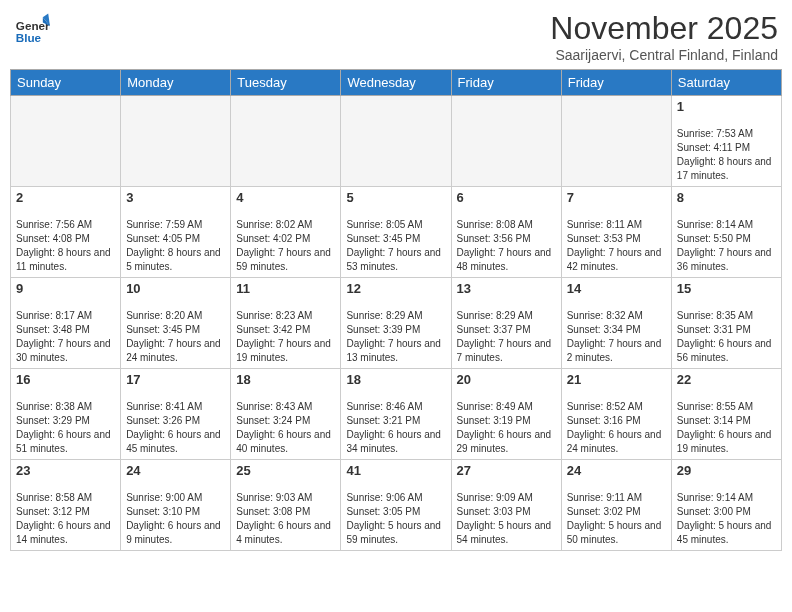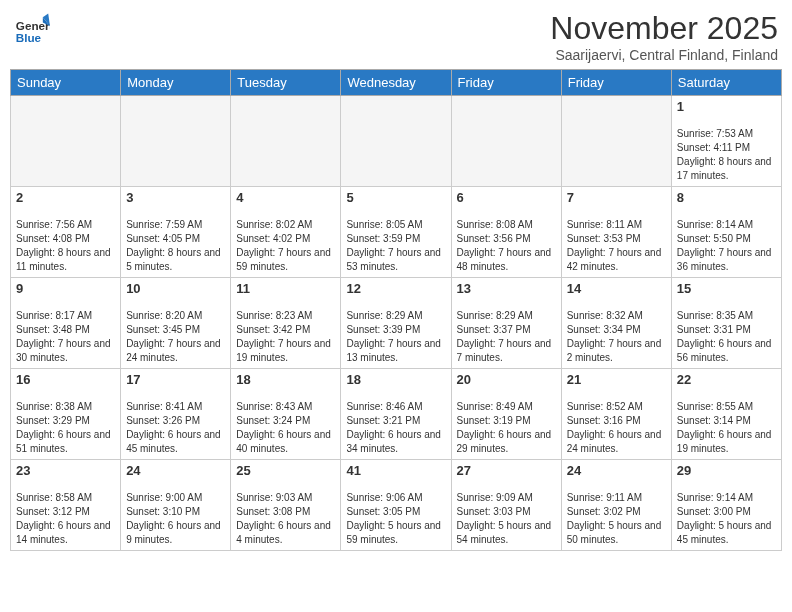--- a/index.html
+++ b/index.html
@@ -142,21 +142,21 @@
         <td>
           <span class="day-number">4</span>
           <div class="day-info">Sunrise: 8:02 AM
 Sunset: 4:02 PM
 Daylight: 7 hours
 and 59 minutes.</div>
         </td>
         <td>
           <span class="day-number">5</span>
           <div class="day-info">Sunrise: 8:05 AM
-Sunset: 3:59 PM
+Sunset: 3:45 PM
 Daylight: 7 hours
 and 53 minutes.</div>
         </td>
         <td>
           <span class="day-number">6</span>
           <div class="day-info">Sunrise: 8:08 AM
 Sunset: 3:56 PM
 Daylight: 7 hours
 and 48 minutes.</div>
         </td>

